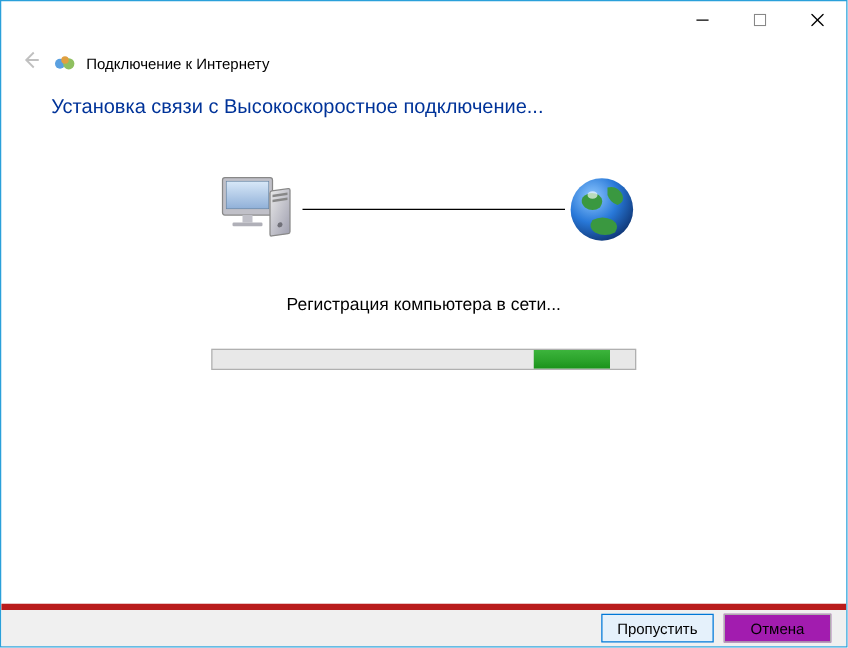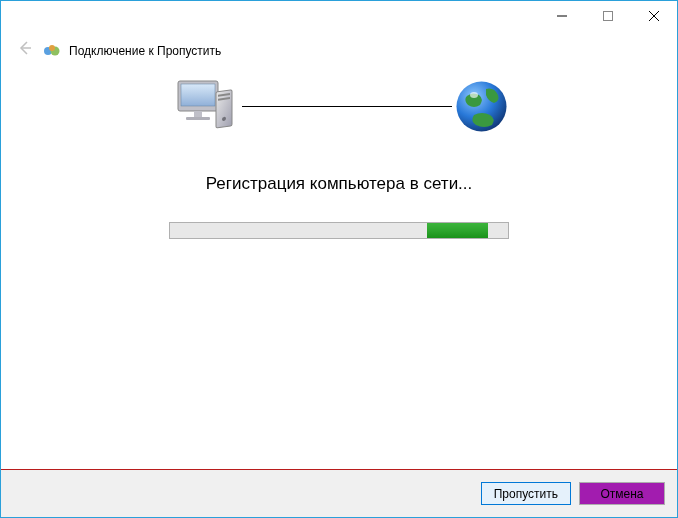--- a/index.html
+++ b/index.html
@@ -85,21 +85,21 @@
       height: 1px;
       background: #000;
       margin: 0 2px;
     }
     .globe-icon {
       width: 55px;
       height: 55px;
     }
     .status-text {
       text-align: center;
-      font-size: 17px;
+      font-size: 14px;
       color: #000;
       margin-bottom: 28px;
     }
     .progress-container {
       width: 340px;
       height: 17px;
       border: 1px solid #b0b0b0;
       margin: 0 auto;
       background: #e8e8e8;
       position: relative;
@@ -109,23 +109,23 @@
       position: absolute;
       top: 0;
       height: 100%;
       background: linear-gradient(to bottom, #3cb43c 0%, #2da52d 50%, #1a921a 100%);
     }
     .footer {
       position: absolute;
       bottom: 0;
       left: 0;
       right: 0;
-      height: 48px;
+      height: 34px;
       background: #f0f0f0;
-      border-top: 1px solid #b91c1c;
+      border-top: 5px solid #b91c1c;
       display: flex;
       justify-content: flex-end;
       align-items: center;
       padding-right: 12px;
       gap: 8px;
     }
     .btn {
       min-width: 86px;
       height: 23px;
       padding: 0 12px;
@@ -171,24 +171,25 @@
       <line x1="5" y1="9" x2="15" y2="9" stroke="#c0c0c0" stroke-width="1.5"></line>
     </svg>
   </div>
   <div class="header-icon">
     <svg width="18" height="18" viewBox="0 0 18 18">
       <circle cx="5" cy="9" r="4" fill="#5aa0e0"></circle>
       <circle cx="12" cy="9" r="4.5" fill="#8fc060"></circle>
       <circle cx="9" cy="6" r="3" fill="#e0a040"></circle>
     </svg>
   </div>
-  <div class="header-title">Подключение к Пропустить</div>
+  <div class="header-title">Подключение к Интернету</div>
 </div>
 
 <div class="content">
+  <h1 class="main-title">Установка связи с Высокоскоростное подключение...</h1>
 
   <div class="illustration">
     <div class="computer-icon">
       <svg width="70" height="60" viewBox="0 0 70 60">
         <defs>
           <linearGradient id="monitor-grad" x1="0" y1="0" x2="0" y2="1">
             <stop offset="0%" stop-color="#d8e8f8"></stop>
             <stop offset="100%" stop-color="#90b0d8"></stop>
           </linearGradient>
           <linearGradient id="tower-grad" x1="0" y1="0" x2="1" y2="1">

